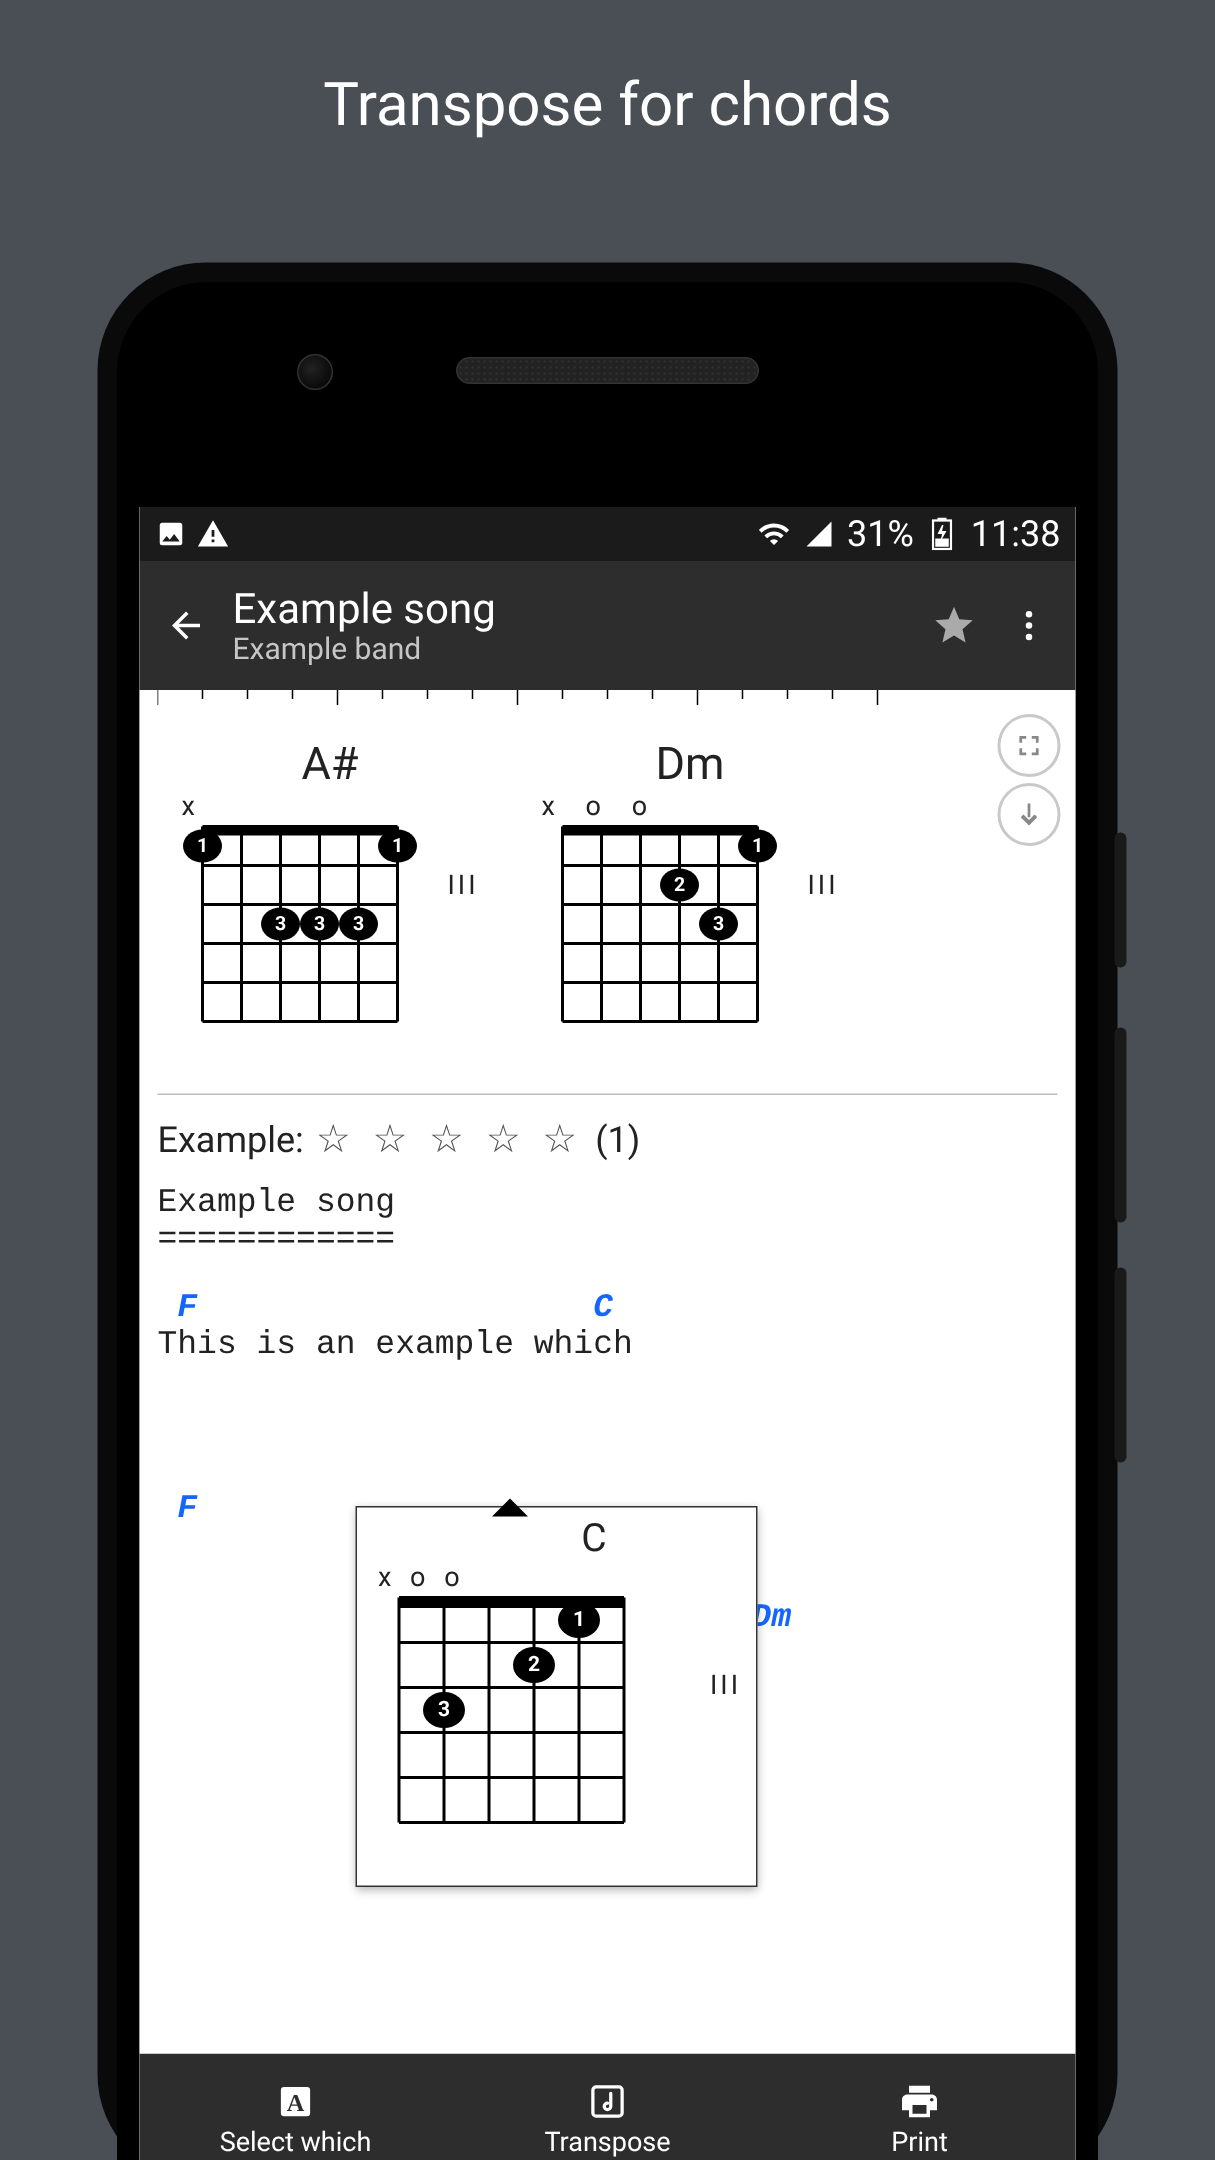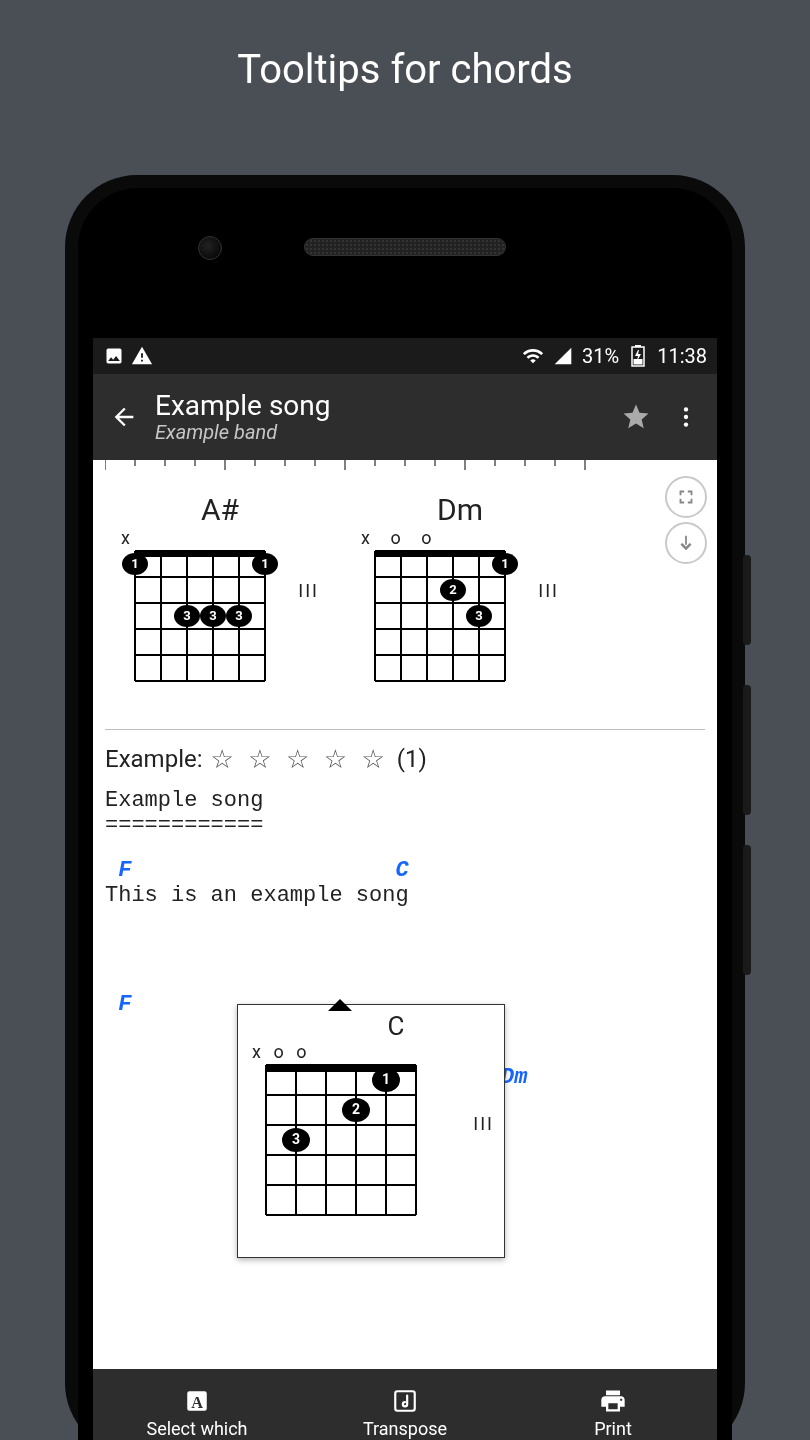--- a/index.html
+++ b/index.html
@@ -12,29 +12,29 @@
   .side-btn.b2{right:-6px;top:510px;width:8px;height:130px;}
   .side-btn.b3{right:-6px;top:670px;width:8px;height:130px;}
   .speaker{position:absolute;top:50px;left:50%;transform:translateX(-50%);width:200px;height:16px;background:#222;border-radius:10px;border:1px solid #333;
     background-image:radial-gradient(#333 1px,transparent 1px);background-size:4px 4px;}
   .camera{position:absolute;top:48px;left:120px;width:22px;height:22px;border-radius:50%;background:radial-gradient(circle at 40% 40%,#222,#000);border:1px solid #333;}
   .screen{position:absolute;top:150px;left:15px;right:15px;bottom:0;background:#fff;display:flex;flex-direction:column;overflow:hidden;}
 
   
   .statusbar{height:36px;background:#1b1b1b;color:#fff;display:flex;align-items:center;padding:0 10px;font-size:20px;}
   .statusbar .left{display:flex;gap:6px;align-items:center;}
-  .statusbar .right{margin-left:auto;display:flex;gap:8px;align-items:center;font-size:20px;}
+  .statusbar .right{margin-left:auto;display:flex;gap:8px;align-items:center;font-size:24px;}
   .sb-icon{width:22px;height:22px;display:inline-flex;align-items:center;justify-content:center;}
 
   
   .appbar{height:86px;background:#2d2d2d;color:#fff;display:flex;align-items:center;padding:0 6px;}
   .back{width:50px;height:50px;display:flex;align-items:center;justify-content:center;}
   .titleblock{margin-left:6px;flex:1;}
   .title{font-size:28px;font-weight:400;line-height:1.05;}
-  .subtitle{font-size:20px;color:#c6c6c6;line-height:1.05;margin-top:2px;font-style:italic;}
+  .subtitle{font-size:20px;color:#c6c6c6;line-height:1.05;margin-top:2px;}
   .ab-icon{width:50px;height:50px;display:flex;align-items:center;justify-content:center;}
 
   
   .content{flex:1;background:#fff;position:relative;overflow:hidden;padding:0 12px;color:#222;}
   .ticks{height:22px;background:#fff;}
   .ticks svg{display:block;}
   .float-btn{position:absolute;top:16px;right:10px;width:38px;height:38px;border-radius:50%;background:#fff;border:2px solid #c9c9c9;display:flex;align-items:center;justify-content:center;}
   .float-btn.second{top:62px;}
 
   .chord-row{display:flex;gap:70px;padding:10px 8px 30px 10px;}
@@ -59,21 +59,21 @@
   .bottombar{height:86px;background:#2d2d2d;color:#fff;display:flex;}
   .bb-item{flex:1;display:flex;flex-direction:column;align-items:center;justify-content:center;gap:2px;font-size:18px;}
   .bb-item .ic{width:30px;height:30px;display:flex;align-items:center;justify-content:center;}
 
   svg{display:block;}
 </style>
 </head>
 <body>
 
 <div class="stage">
-  <div class="caption">Tooltips for chords</div>
+  <div class="caption">Transpose for chords</div>
 
   <div class="phone">
     <div class="side-btn b1"></div>
     <div class="side-btn b2"></div>
     <div class="side-btn b3"></div>
     <div class="phone-inner">
       <div class="camera"></div>
       <div class="speaker"></div>
 
       <div class="screen">
@@ -262,21 +262,21 @@
             <span class="stars">☆ ☆ ☆ ☆ ☆</span>
             <span>(1)</span>
           </div>
 
           <div style="height:14px"></div>
           <div class="mono">Example song</div>
           <div class="mono">============</div>
           <div style="height:20px"></div>
 
           <div class="mono chord-inline"> F                    C</div>
-          <div class="mono">This is an example song</div>
+          <div class="mono">This is an example which</div>
           <div style="height:54px"></div>
           <div style="height:30px"></div>
           <div class="mono chord-inline"> F</div>
           <div style="height:48px"></div>
           <div class="mono chord-inline">                              Dm</div>
 
           <div class="tooltip">
             <div class="chord-name" style="padding-left:50px">C</div>
             <div class="nut-row" style="letter-spacing:4px">x        o     o</div>
             <svg width="190" height="170">

